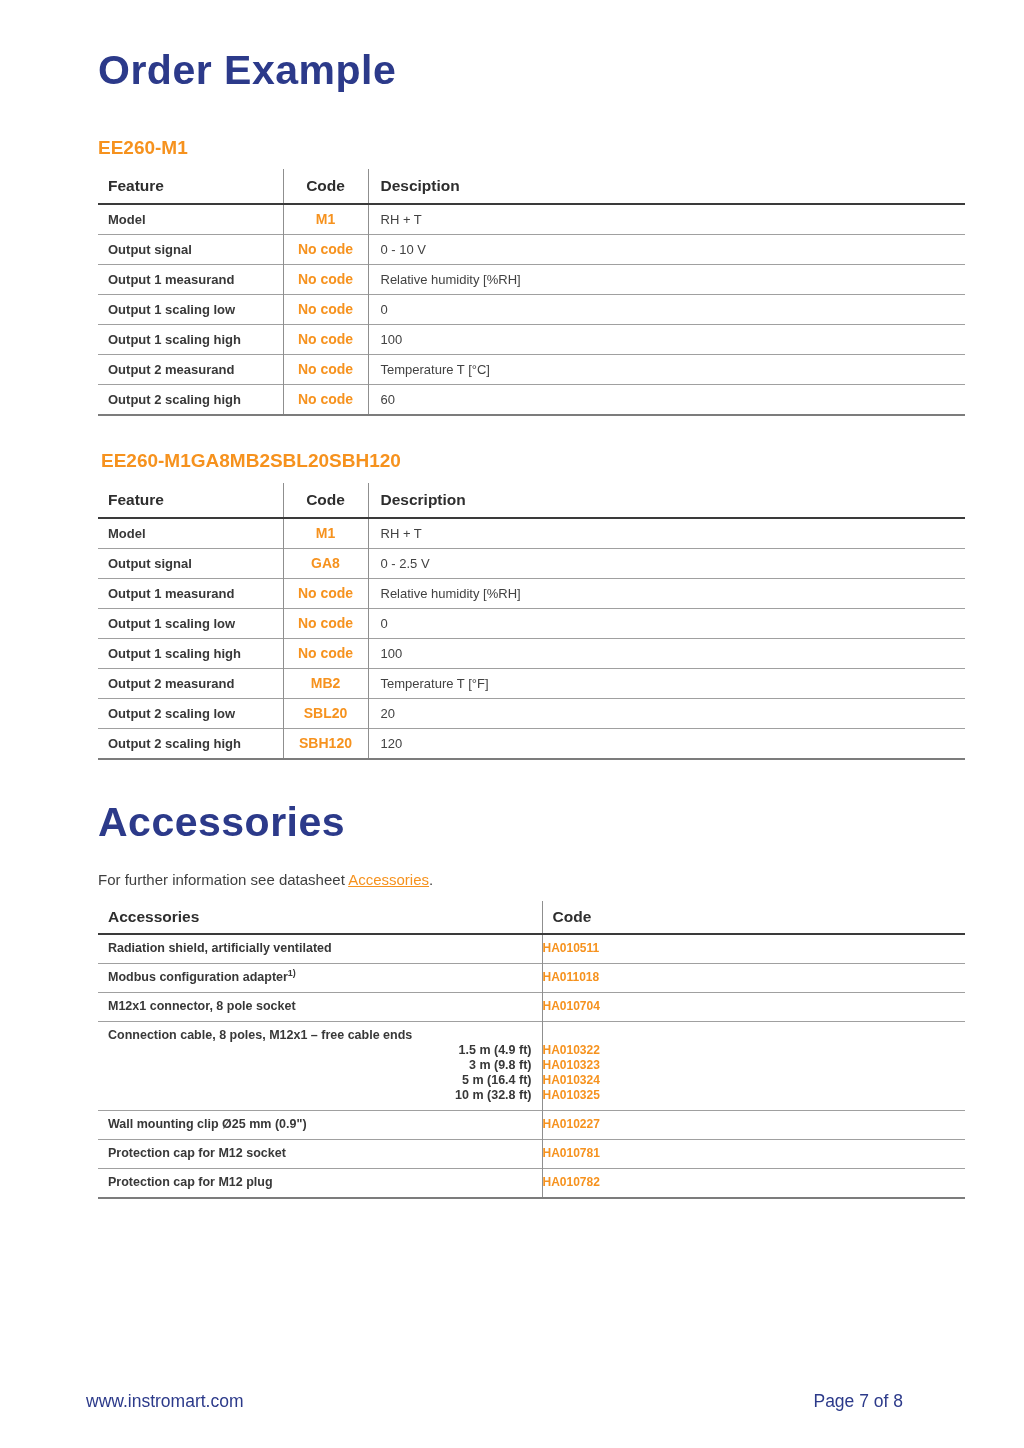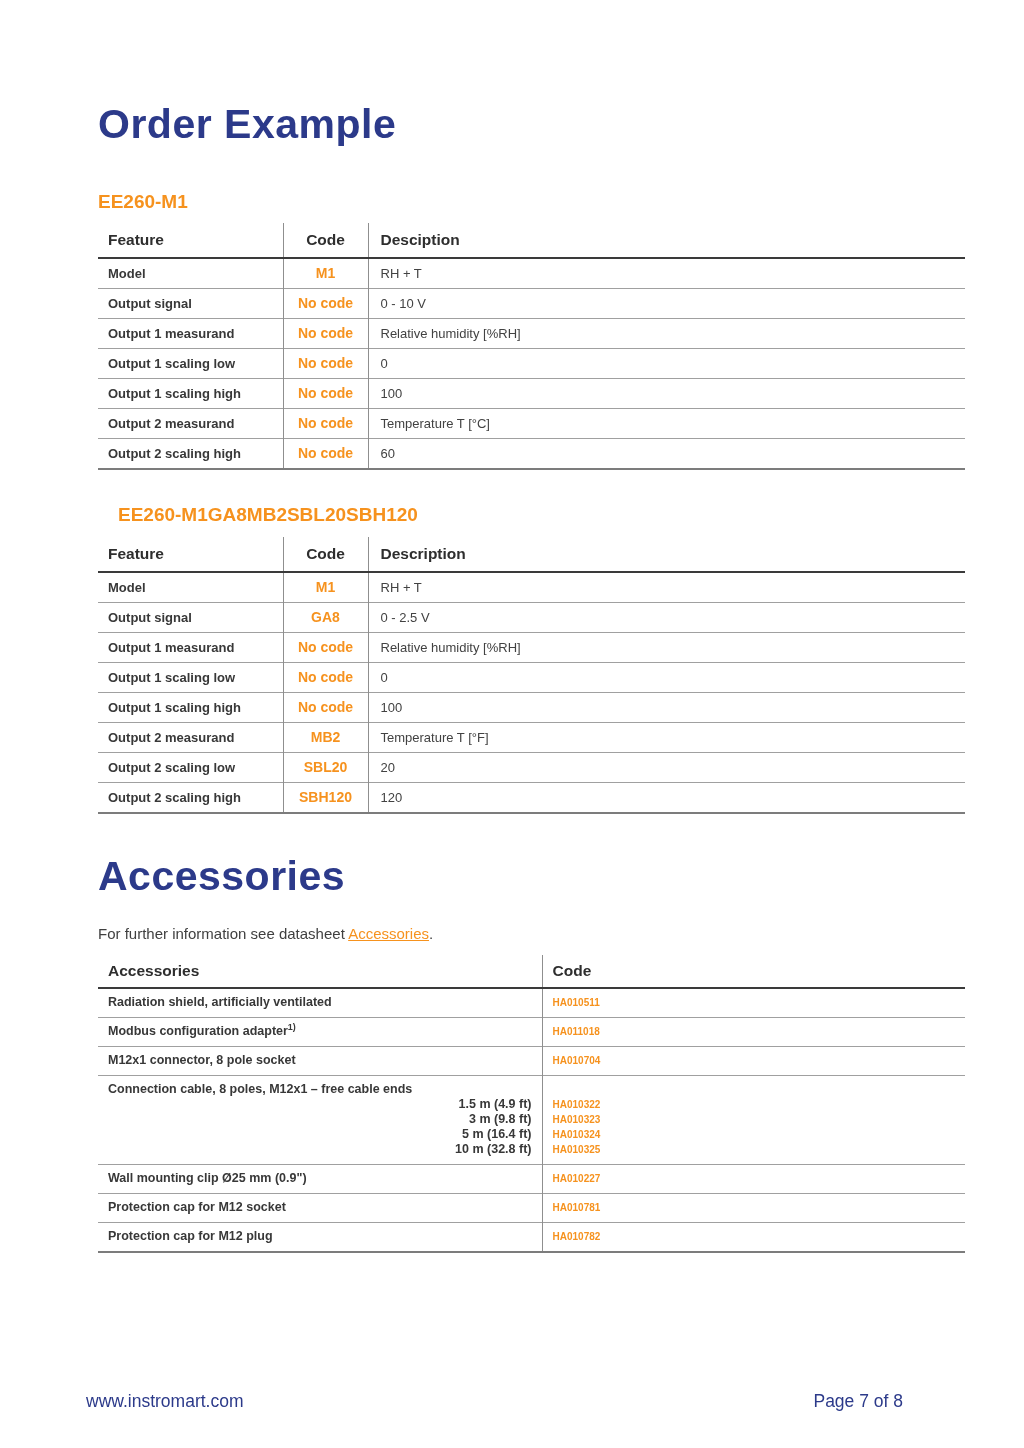--- a/index.html
+++ b/index.html
@@ -8,28 +8,28 @@
     font-family:"Liberation Sans", sans-serif;
     -webkit-font-smoothing:antialiased;
   }
   .page{position:relative;width:1024px;height:1448px;overflow:hidden;background:#fff;}
   .content{margin-left:98px;width:867px;}
 
   h1.big-title{
     margin:0;font-size:41px;line-height:45px;font-weight:bold;
     color:#2c3a8a;letter-spacing:0.5px;
   }
-  #order-title{margin-top:102px;}
+  #order-title{margin-top:48px;}
   #acc-title{margin-top:40px;}
 
   .oheading{
     margin:0;margin-top:44px;font-size:19px;line-height:22px;
     font-weight:bold;color:#f6921e;
   }
-  .order-block:nth-child(2) .oheading{margin-top:34px;margin-left:20px;}
+  .order-block:nth-child(2) .oheading{margin-top:34px;margin-left:3px;}
 
   table{border-collapse:collapse;table-layout:fixed;width:867px;}
   .otable{margin-top:10px;}
   .order-block:nth-child(2) .otable{margin-top:11px;}
 
   .otable th{
     font-size:15.5px;line-height:19px;padding:7px 0 8px 0;
     color:#2e2e2e;font-weight:bold;text-align:left;vertical-align:middle;
   }
   .otable th.c-feature{padding-left:10px;}
@@ -53,21 +53,21 @@
   .acc-table th{
     font-size:15.5px;line-height:19px;padding:6px 0 7px 10px;
     color:#2e2e2e;font-weight:bold;text-align:left;vertical-align:middle;
   }
   .acc-table th + th, .acc-table td + td{border-left:1px solid #8f8f8f;}
   .acc-table thead tr{border-bottom:2px solid #3a3a3a;}
   .acc-table tbody tr{border-bottom:1px solid #a0a0a0;}
   .acc-table tbody tr:last-child{border-bottom:2px solid #7c7c7c;}
   .acc-table td{vertical-align:top;line-height:15px;padding:6px 0 7px 0;}
   .acc-table td.a-label{font-size:12.5px;font-weight:bold;color:#383838;padding-left:10px;}
-  .acc-table td.a-code{font-size:10px;font-weight:bold;color:#f6921e;padding-left:10px;}
+  .acc-table td.a-code{font-size:12px;font-weight:bold;color:#f6921e;}
   .a-label sup{font-size:9px;line-height:0;vertical-align:super;}
   .size-line{text-align:right;padding-right:10px;}
   .spacer-line{height:15px;}
 
   .footnote{margin:11px 0 0 2px;font-size:12.5px;line-height:15px;color:#3f3f3f;}
 
   .footer{
     position:absolute;left:86px;right:121px;top:1391px;
     display:flex;justify-content:space-between;
     font-size:17.5px;color:#2c3a8a;

